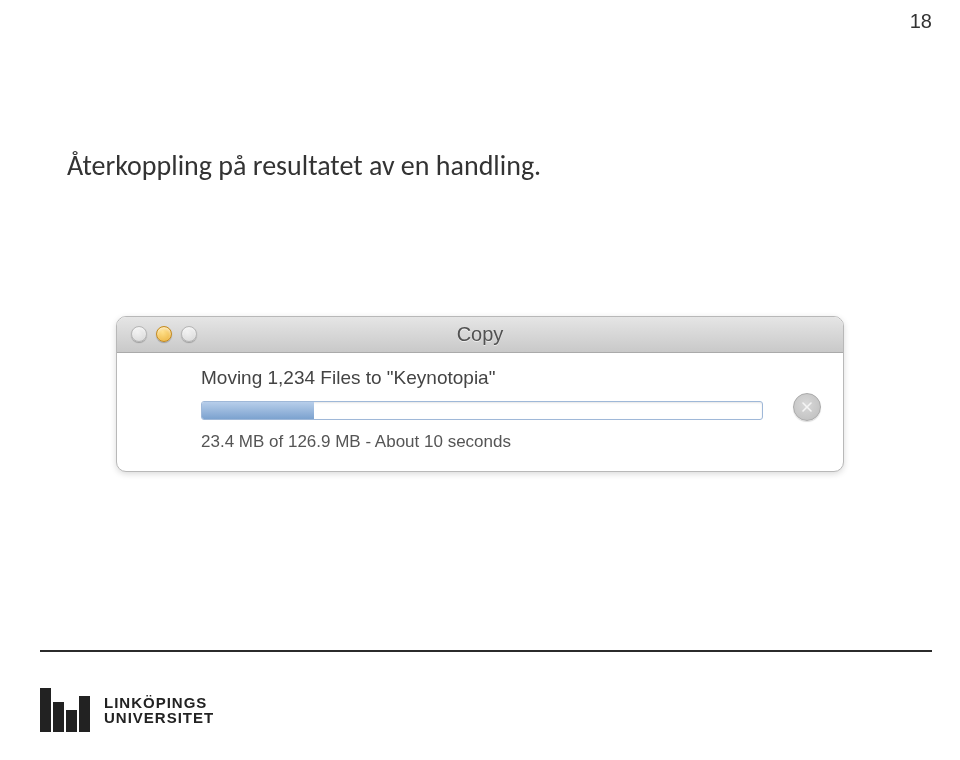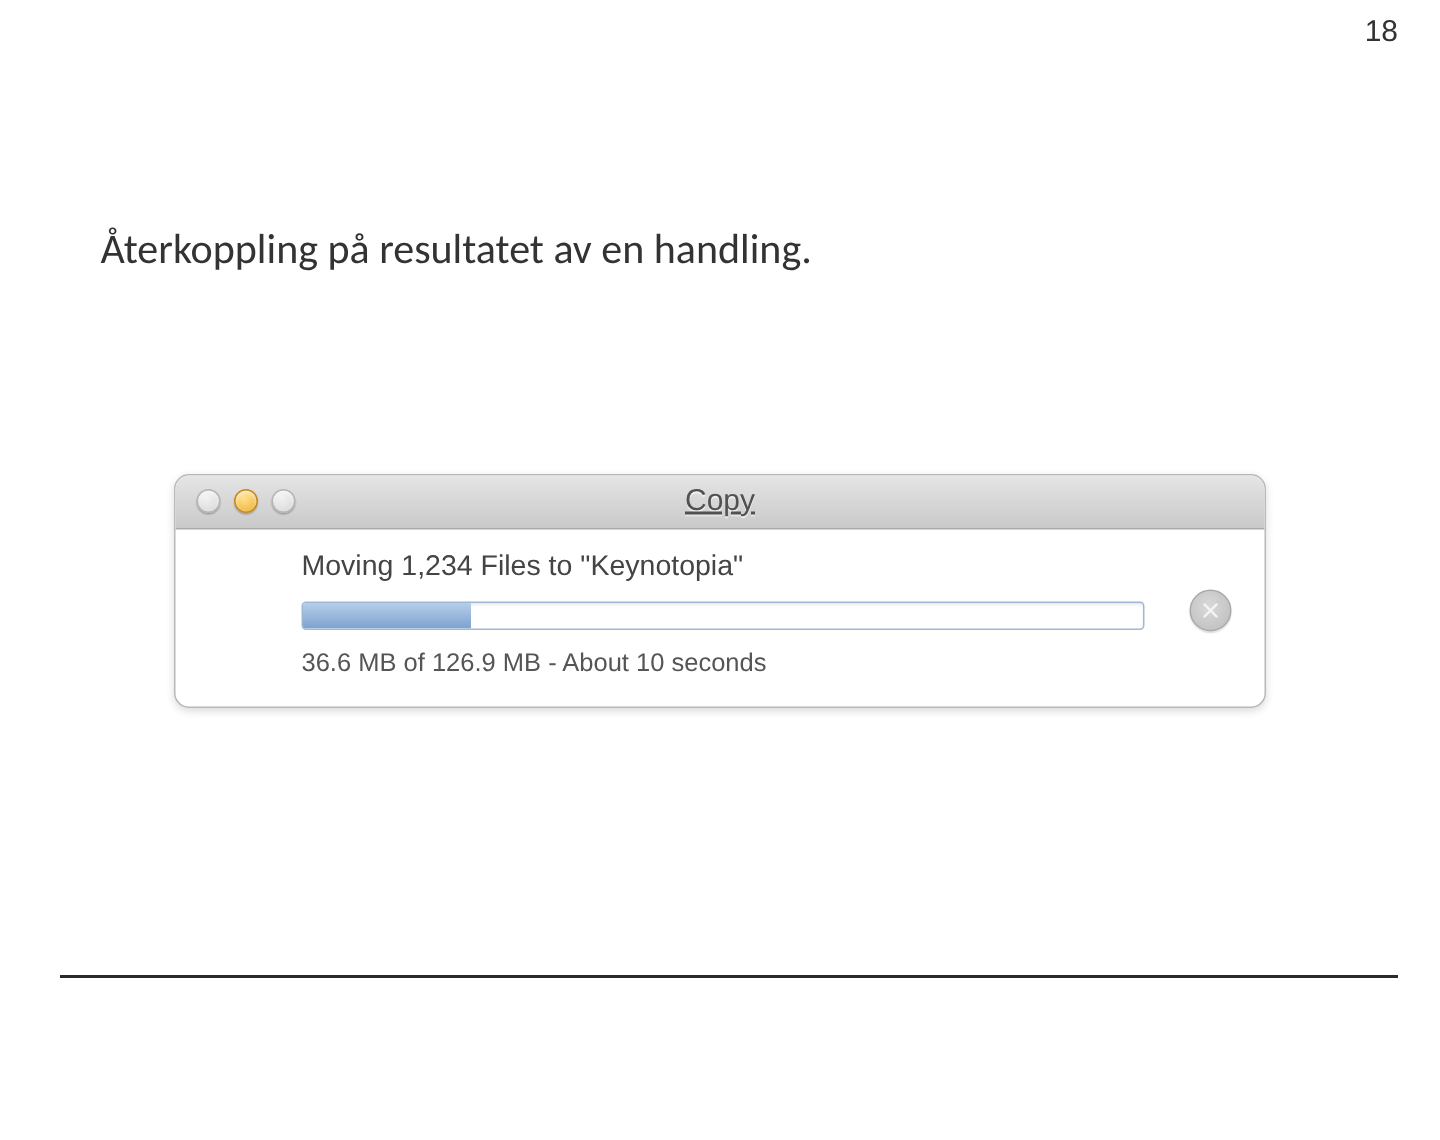--- a/index.html
+++ b/index.html
@@ -37,21 +37,20 @@
     }
     .tl-close { background: radial-gradient(circle at 40% 35%, #f2f2f2, #d6d6d6); border-color:#b5b5b5; }
     .tl-min { background: radial-gradient(circle at 40% 35%, #ffe08a, #eab03a); border-color:#c48a1f; }
     .tl-zoom { background: radial-gradient(circle at 40% 35%, #f2f2f2, #d6d6d6); border-color:#b5b5b5; }
     .titlebar-title {
       width: 100%;
       text-align: center;
       font-size: 20px;
       color: #515151;
       text-shadow: 0 1px 0 rgba(255,255,255,0.6);
-      text-decoration: underline;
     }
     .dialog-body { padding: 10px 60px 0 84px; position: relative; }
     .moving-line { font-size: 19px; color: #444; margin-top: 4px; margin-bottom: 12px; }
     .progress-wrap {
       position: relative;
       width: 562px;
       height: 19px;
       background: #fff;
       border: 1px solid #9fb8d8;
       border-radius: 3px;
@@ -118,26 +117,38 @@
         <div class="tl tl-min"></div>
         <div class="tl tl-zoom"></div>
       </div>
       <div class="titlebar-title">Copy</div>
     </div>
     <div class="dialog-body">
       <div class="moving-line">Moving 1,234 Files to "Keynotopia"</div>
       <div class="progress-wrap">
         <div class="progress-fill"></div>
       </div>
-      <div class="status-line">36.6 MB of 126.9 MB - About 10 seconds</div>
+      <div class="status-line">23.4 MB of 126.9 MB - About 10 seconds</div>
       <div class="cancel-btn">
         <span>
           <svg width="12" height="12" viewBox="0 0 12 12">
             <line x1="2" y1="2" x2="10" y2="10" stroke="#f5f5f5" stroke-width="1.6" stroke-linecap="round"></line>
             <line x1="10" y1="2" x2="2" y2="10" stroke="#f5f5f5" stroke-width="1.6" stroke-linecap="round"></line>
           </svg>
         </span>
       </div>
     </div>
   </div>
 
   <div class="footer-rule"></div>
+  <div class="footer-logo">
+    <div class="liu-mark">
+      <div class="liu-bar b1"></div>
+      <div class="liu-bar b2"></div>
+      <div class="liu-bar b3"></div>
+      <div class="liu-bar b4"></div>
+    </div>
+    <div class="liu-text">
+      <span class="t1">LINKÖPINGS</span>
+      <span class="t2">UNIVERSITET</span>
+    </div>
+  </div>
 </div>
 
 </body></html>

